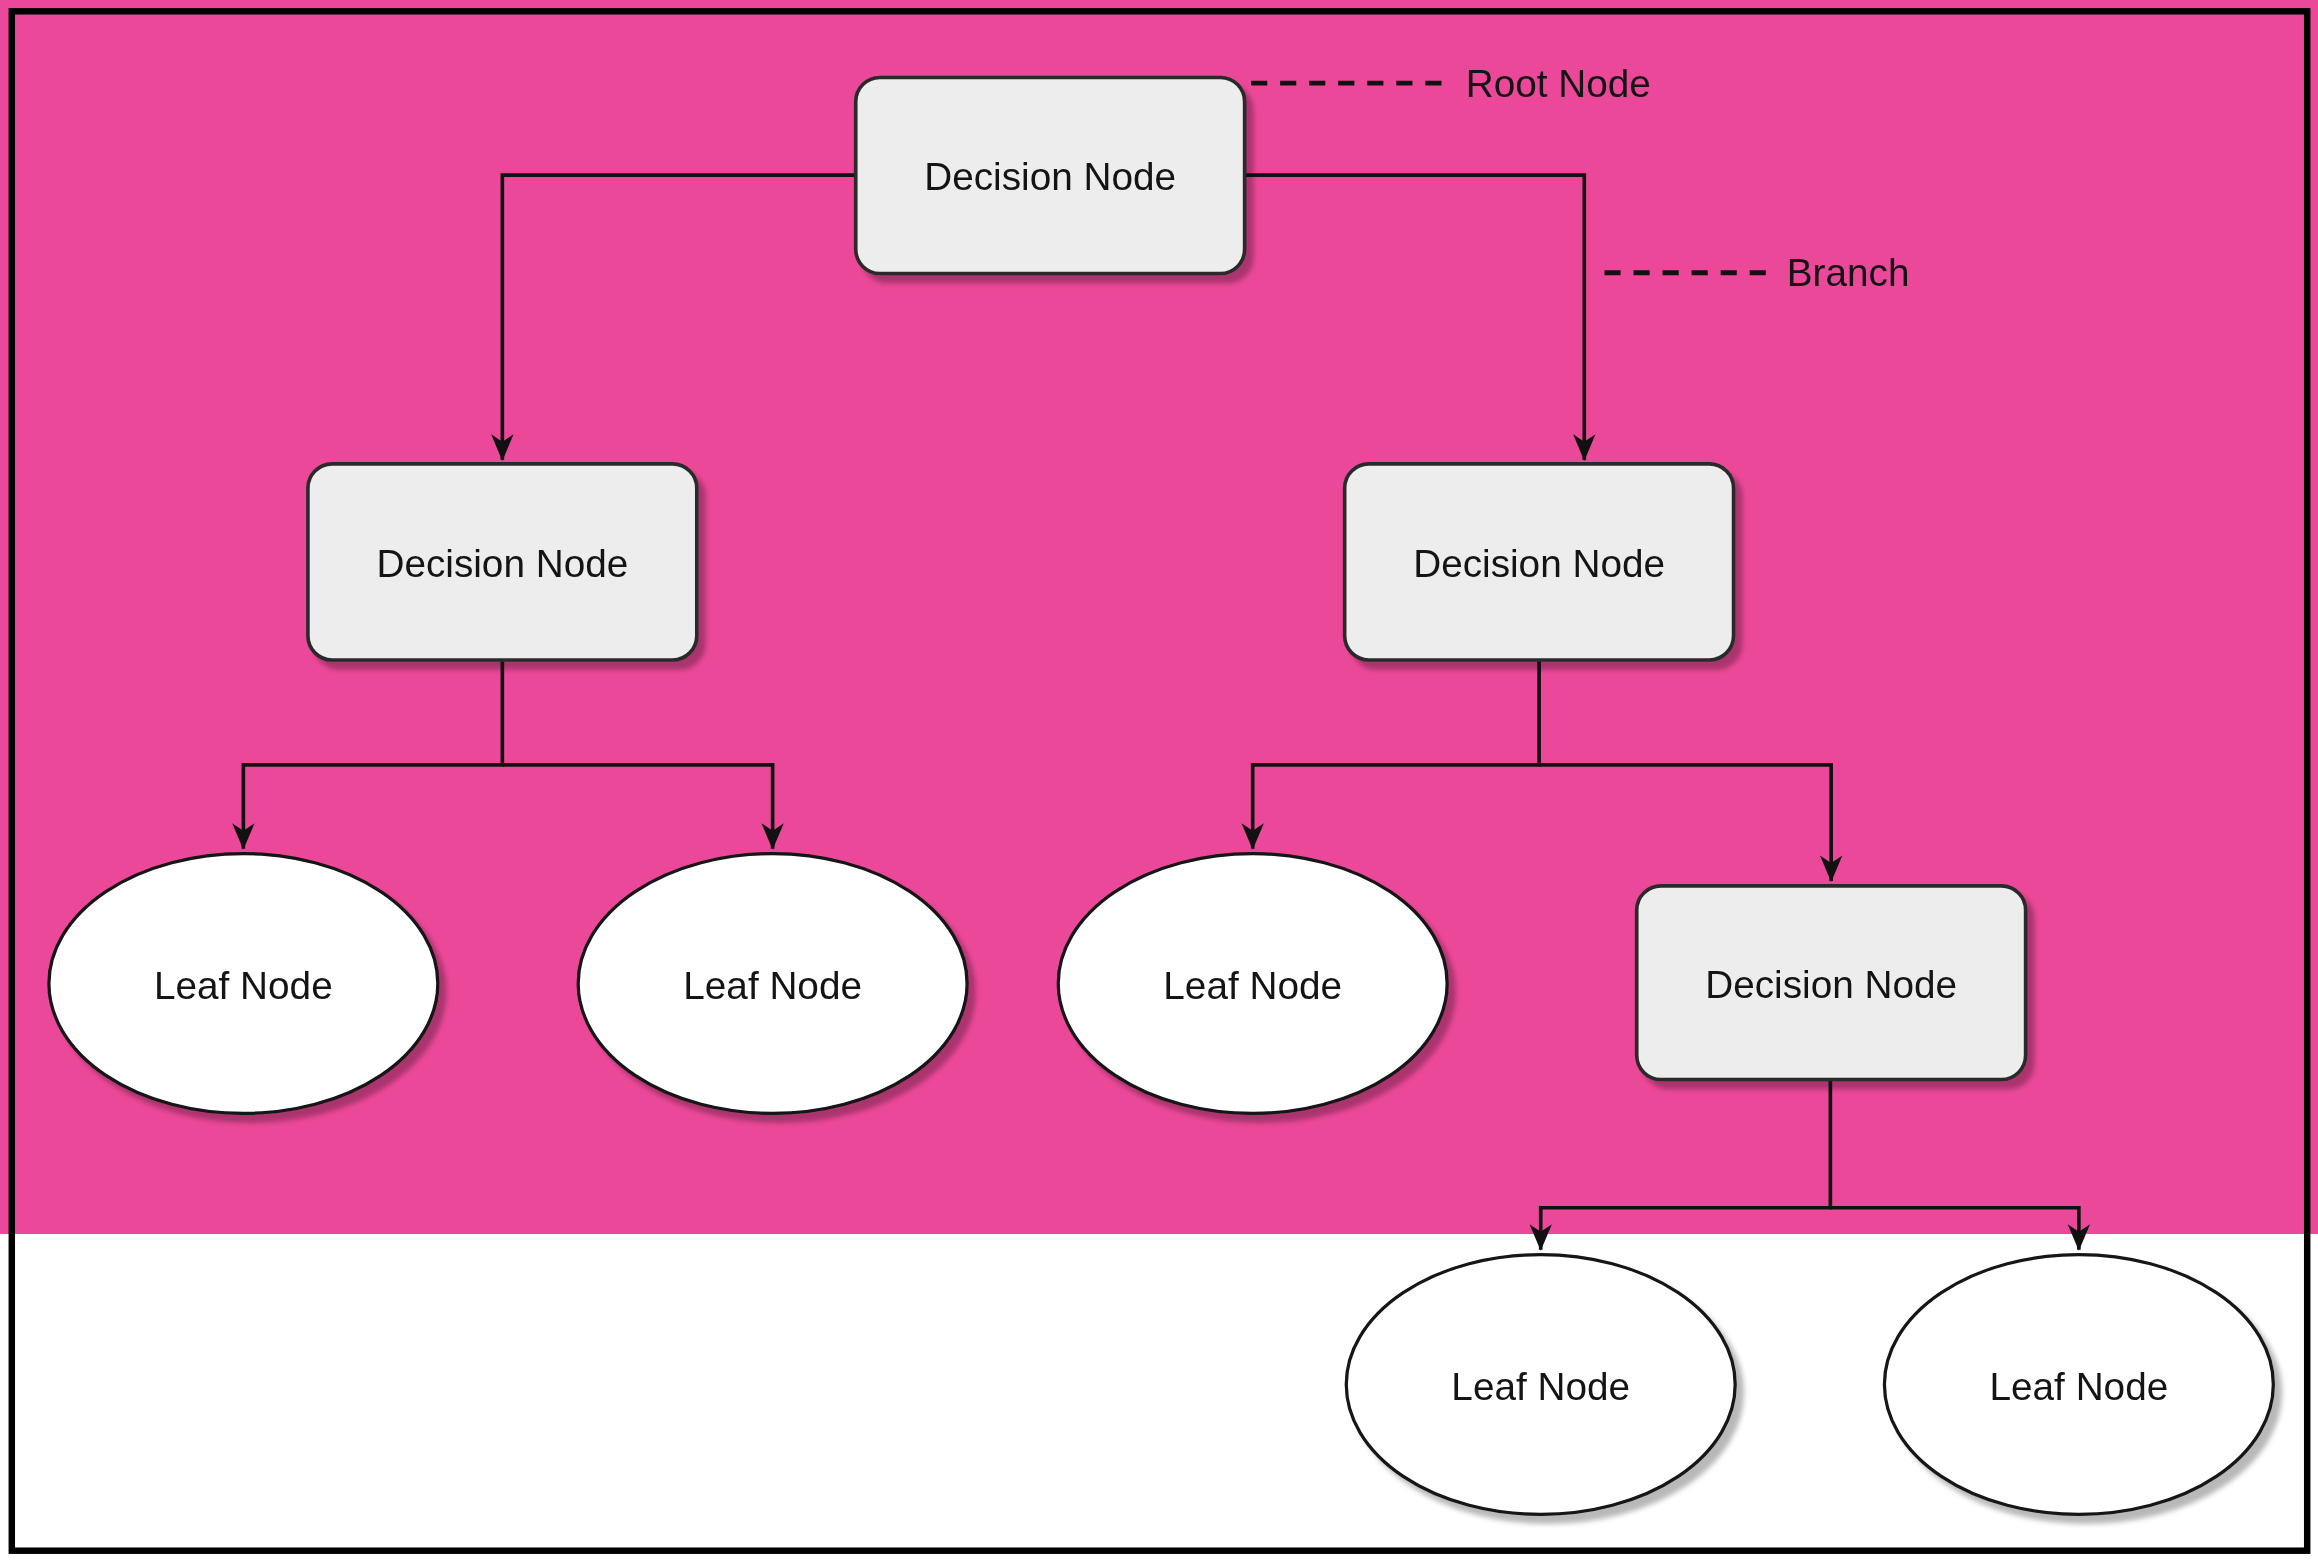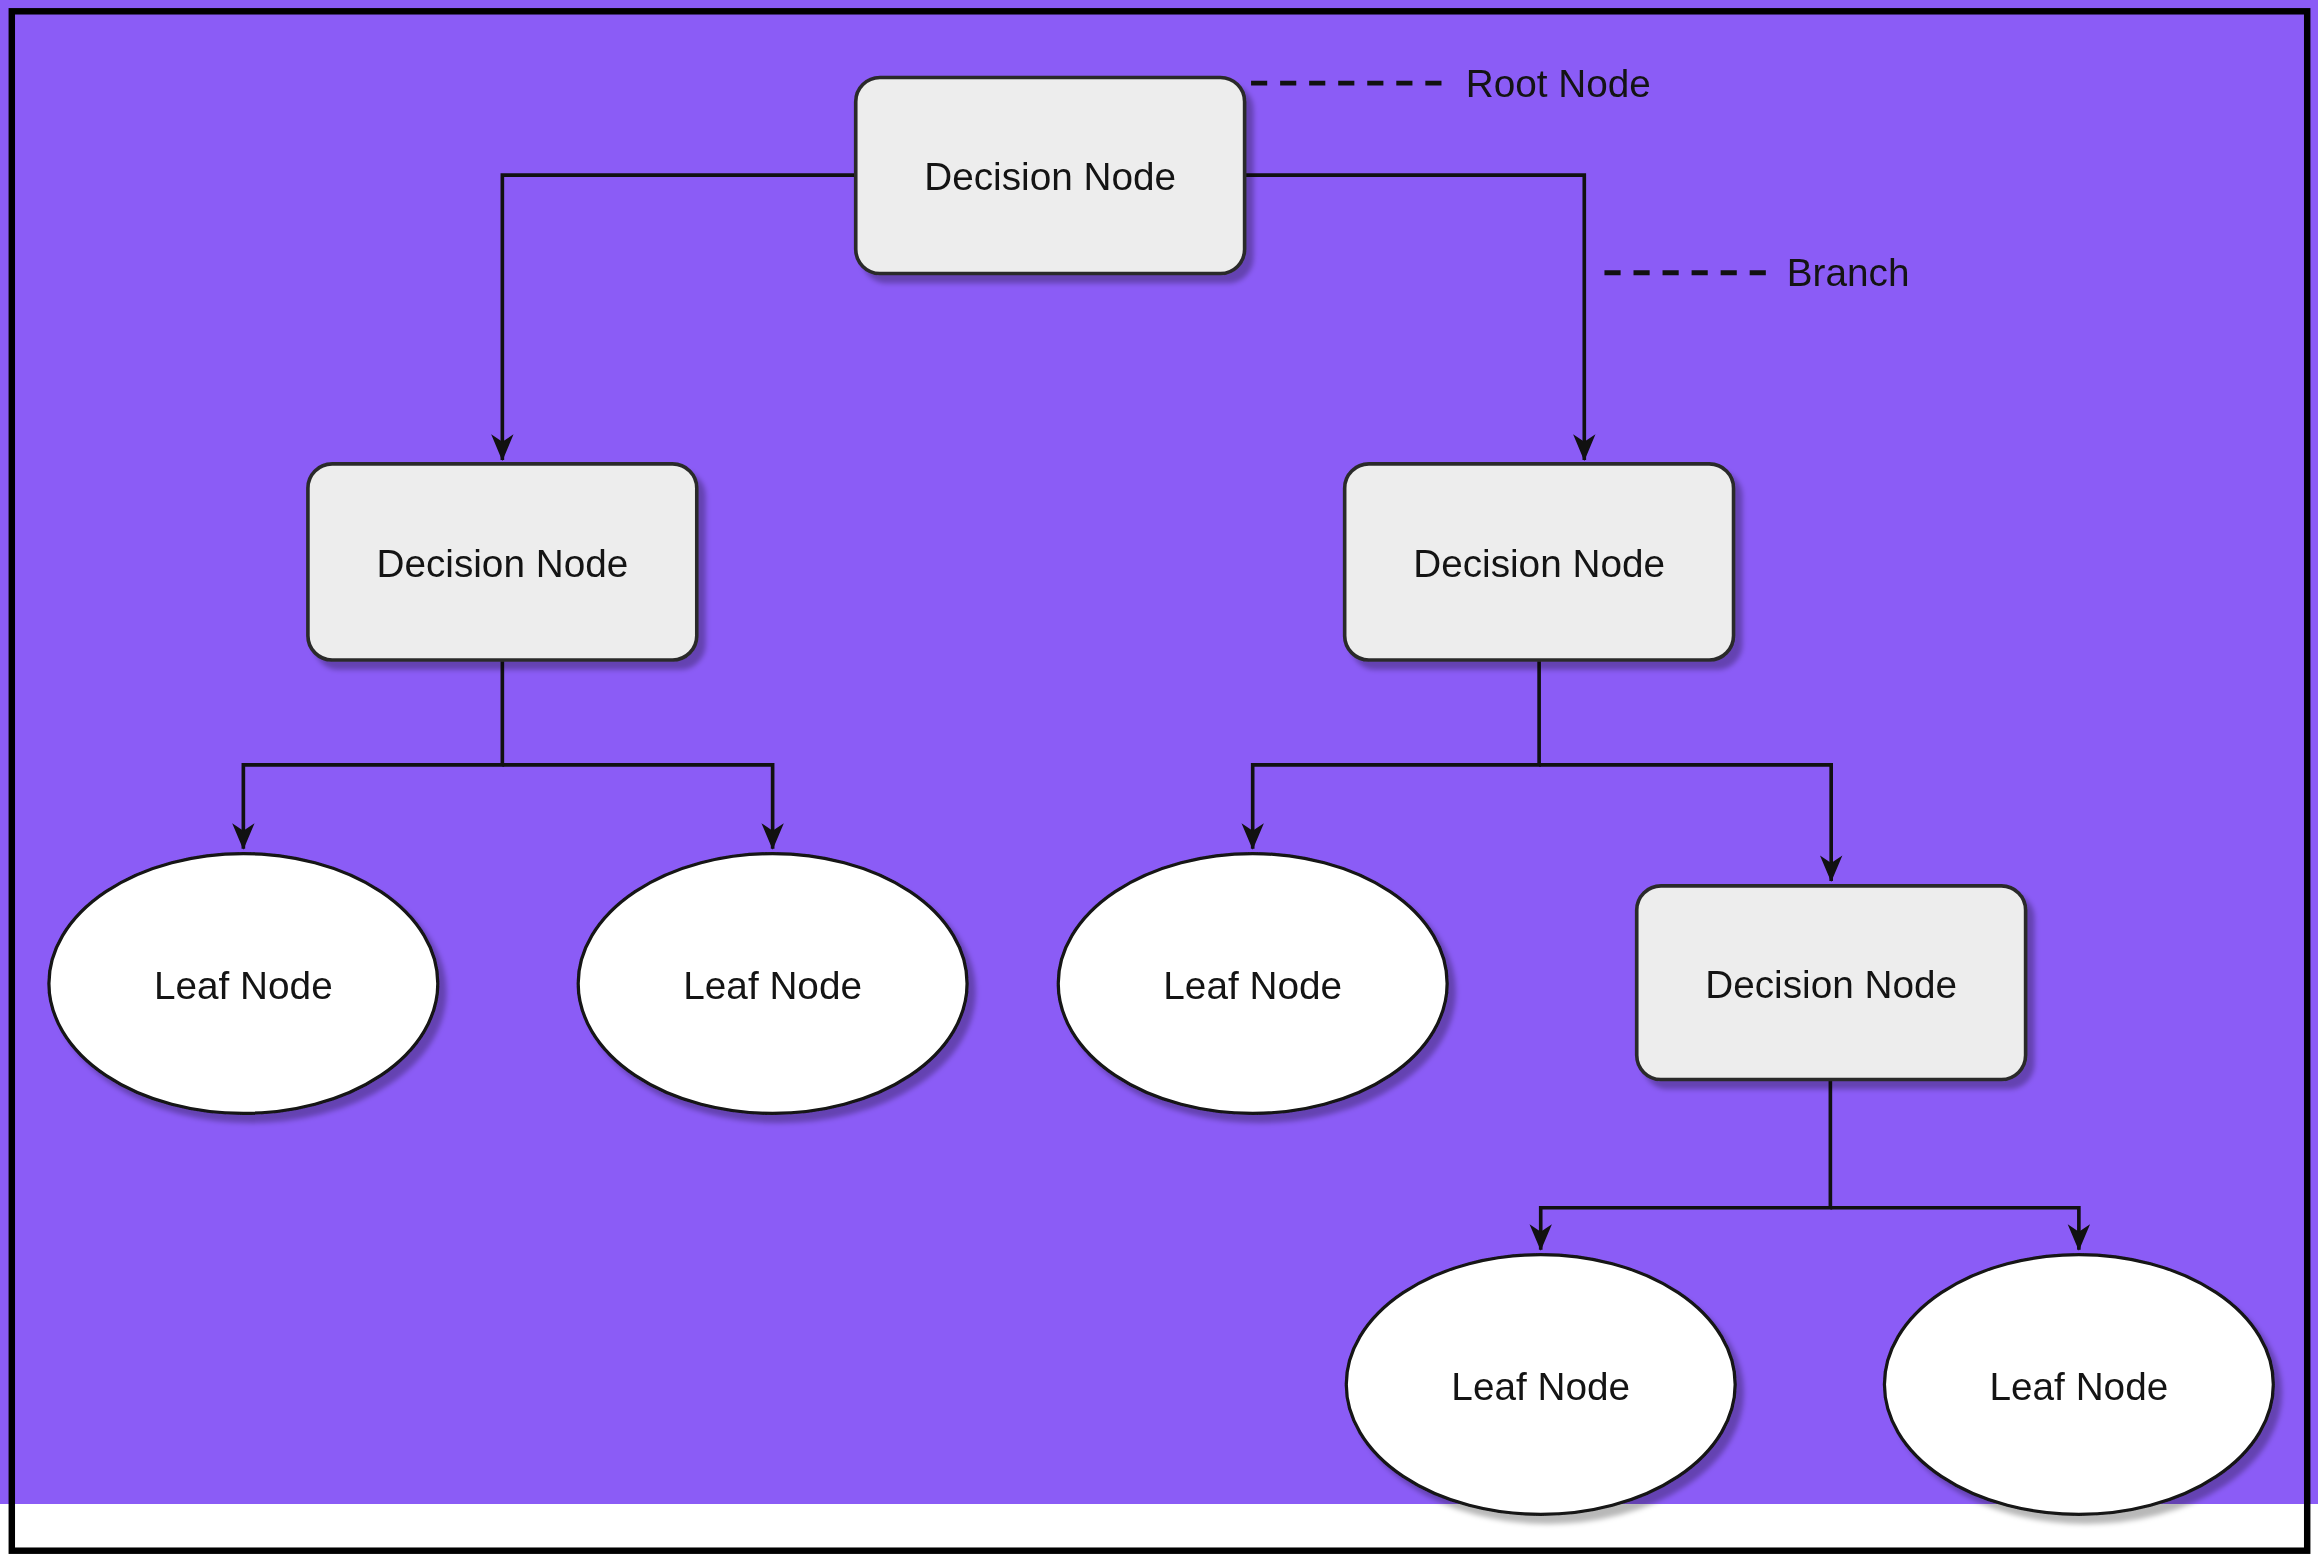--- a/index.html
+++ b/index.html
@@ -6,22 +6,22 @@
     margin: 0;
     padding: 0;
     background: #ffffff;
     width: 2319px;
     height: 1562px;
     overflow: hidden;
   }
   .stage {
     position: relative;
     width: 2319px;
-    height: 1504px;
-    background: #8b5cf6;
+    height: 1234px;
+    background: #ec4899;
     text-decoration: underline;
   }
   svg { display: block; }
   .node-label {
     font-family: "Liberation Sans", "DejaVu Sans", sans-serif;
     font-size: 48px;
     fill: #141414;
   }
   .annotation-label {
     font-family: "Liberation Sans", "DejaVu Sans", sans-serif;

